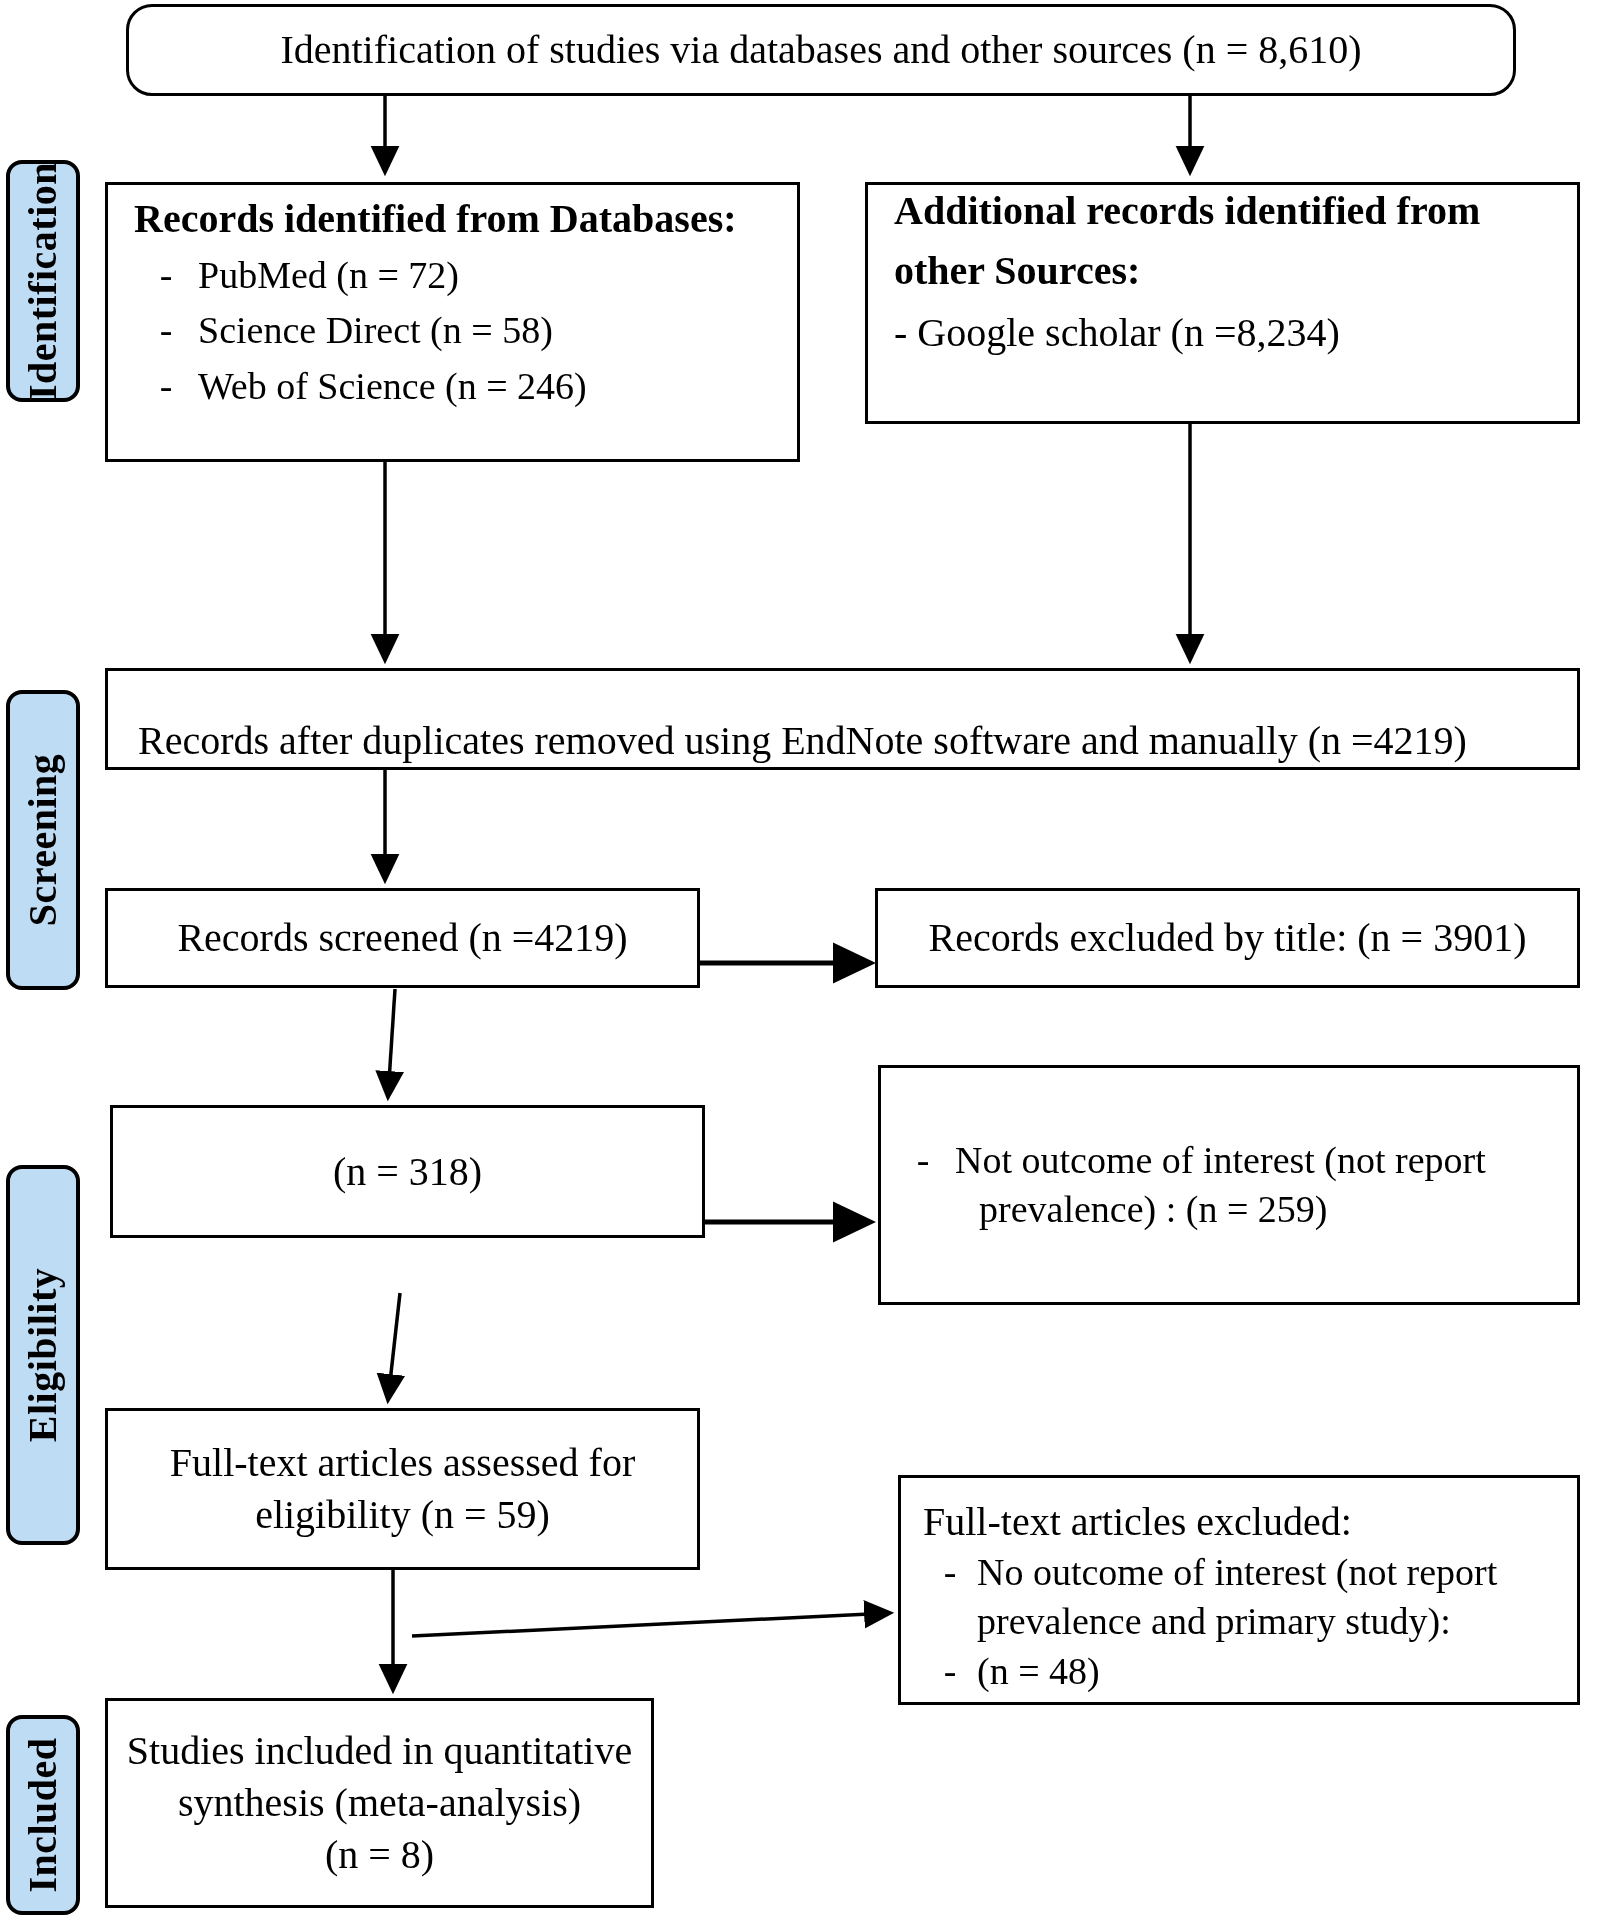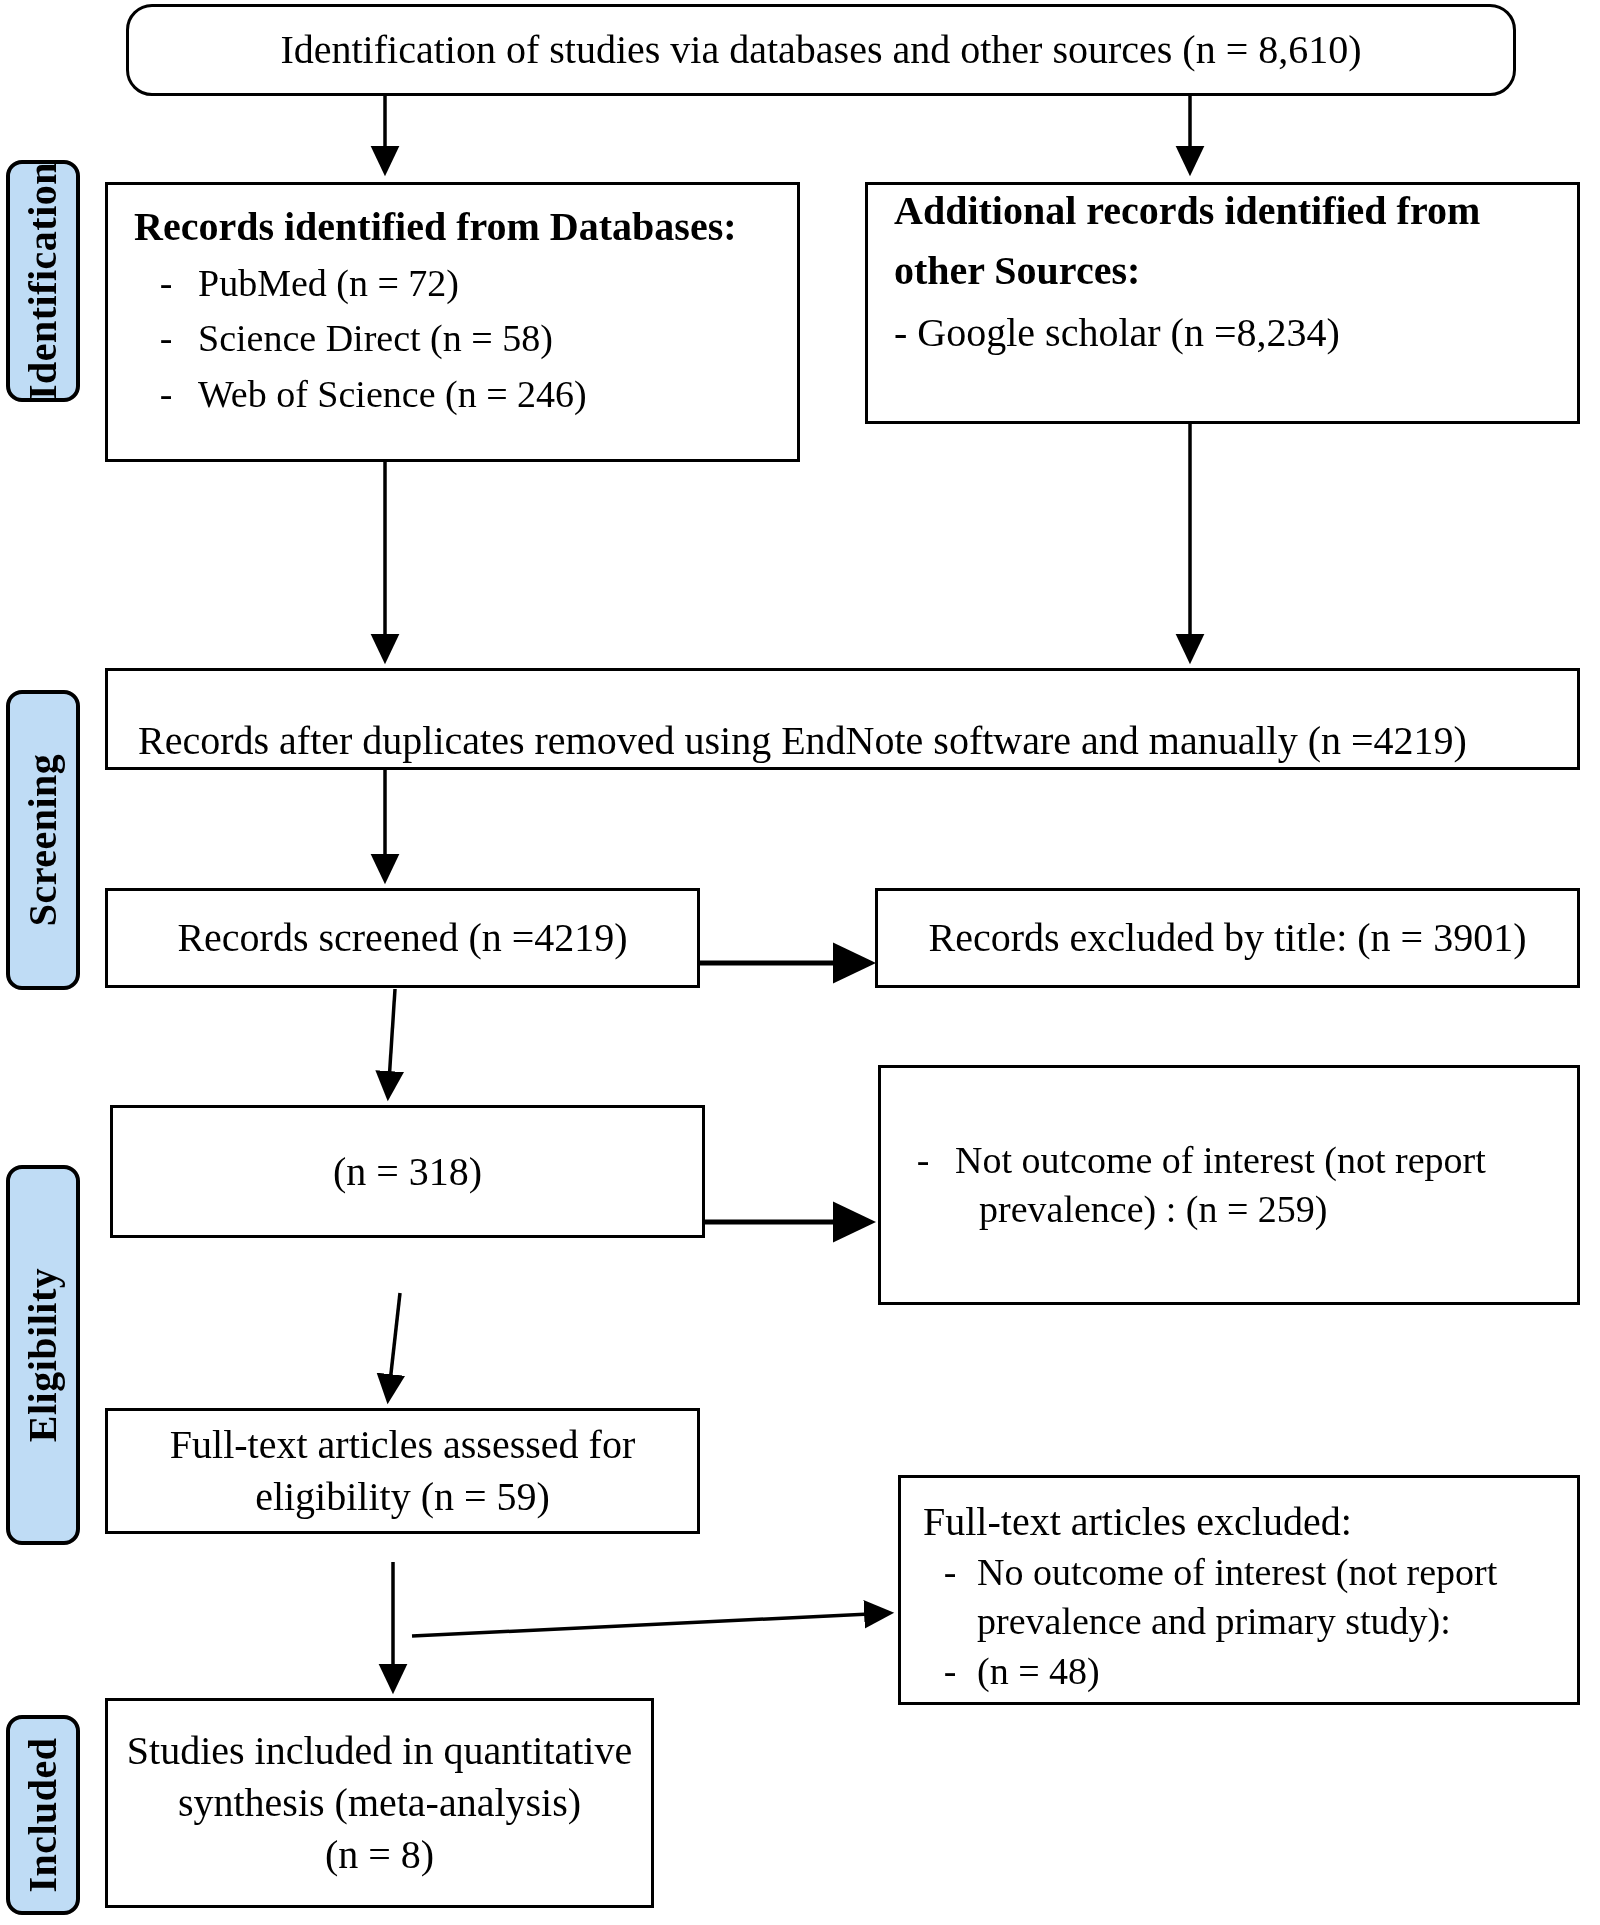--- a/index.html
+++ b/index.html
@@ -140,21 +140,21 @@
   </div>
 
   <div class="stage" style="left:6px; top:1715px; width:74px; height:200px;">
     <span>Included</span>
   </div>
 
   <div class="box rounded" style="left:126px; top:4px; width:1390px; height:92px;">
     <div class="line txt-center">Identification of studies via databases and other sources (n = 8,610)</div>
   </div>
 
-  <div class="box" style="left:105px; top:182px; width:695px; height:280px; justify-content:flex-start; padding-top:16px;">
+  <div class="box" style="left:105px; top:182px; width:695px; height:280px; justify-content:flex-start; padding-top:8px;">
     <div class="line bold txt-left" style="padding-left:26px;">Records identified from Databases:</div>
     <div class="bullet-row" style="padding-left:26px; margin-top:6px;">
       <span class="bullet-dash">-</span>
       <span class="bullet-text">PubMed (n = 72)</span>
     </div>
     <div class="bullet-row" style="padding-left:26px; margin-top:6px;">
       <span class="bullet-dash">-</span>
       <span class="bullet-text">Science Direct (n = 58)</span>
     </div>
     <div class="bullet-row" style="padding-left:26px; margin-top:6px;">
@@ -188,21 +188,21 @@
   <div class="box" style="left:878px; top:1065px; width:702px; height:240px;">
     <div class="bullet-row" style="padding-left:10px;">
       <span class="bullet-dash">-</span>
       <span class="bullet-text">
         <span style="display:block;">Not outcome of interest (not report</span>
         <span style="display:block;margin-left:24px;">prevalence) : (n = 259)</span>
       </span>
     </div>
   </div>
 
-  <div class="box" style="left:105px; top:1408px; width:595px; height:126px;">
+  <div class="box" style="left:105px; top:1408px; width:595px; height:162px;">
     <div class="line txt-center">Full-text articles assessed for</div>
     <div class="line txt-center">eligibility (n = 59)</div>
   </div>
 
   <div class="box" style="left:898px; top:1475px; width:682px; height:230px; justify-content:flex-start; padding-top:18px;">
     <div class="line txt-left" style="padding-left:22px;">Full-text articles excluded:</div>
     <div class="bullet-row" style="padding-left:22px;">
       <span class="bullet-dash narrow" style="width:54px;flex:0 0 54px;text-align:center;">-</span>
       <span class="bullet-text">
         <span style="display:block;">No outcome of interest (not report</span>

